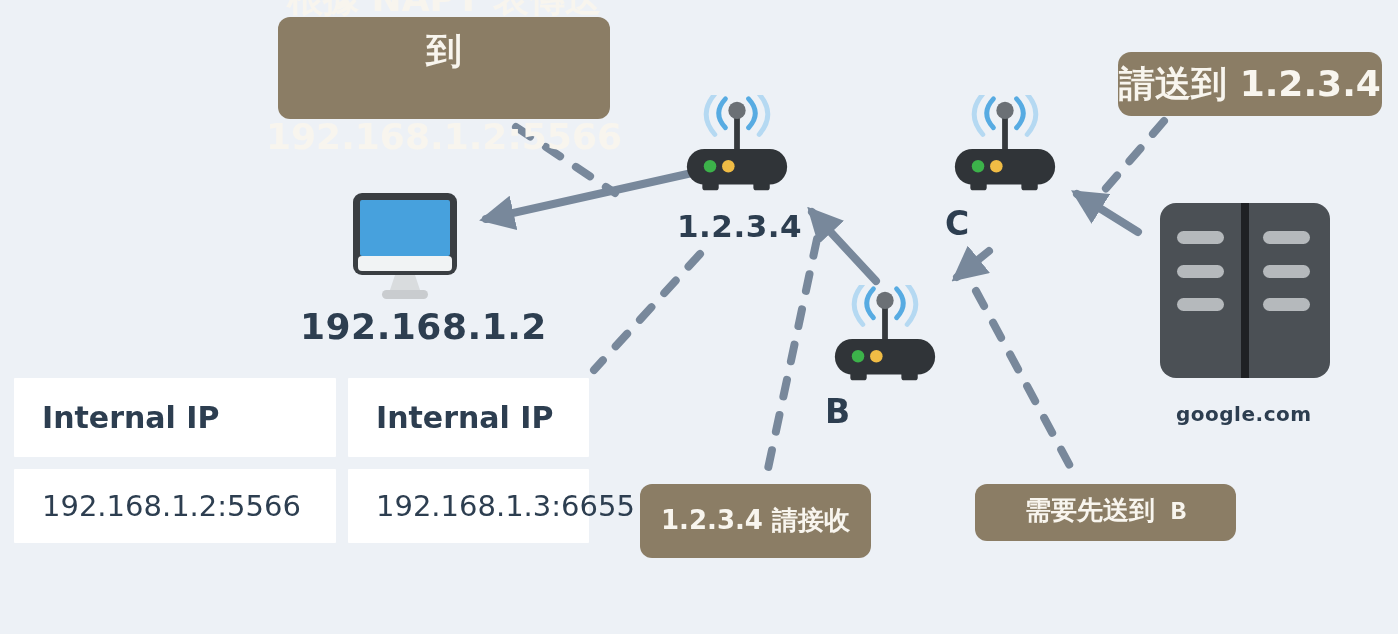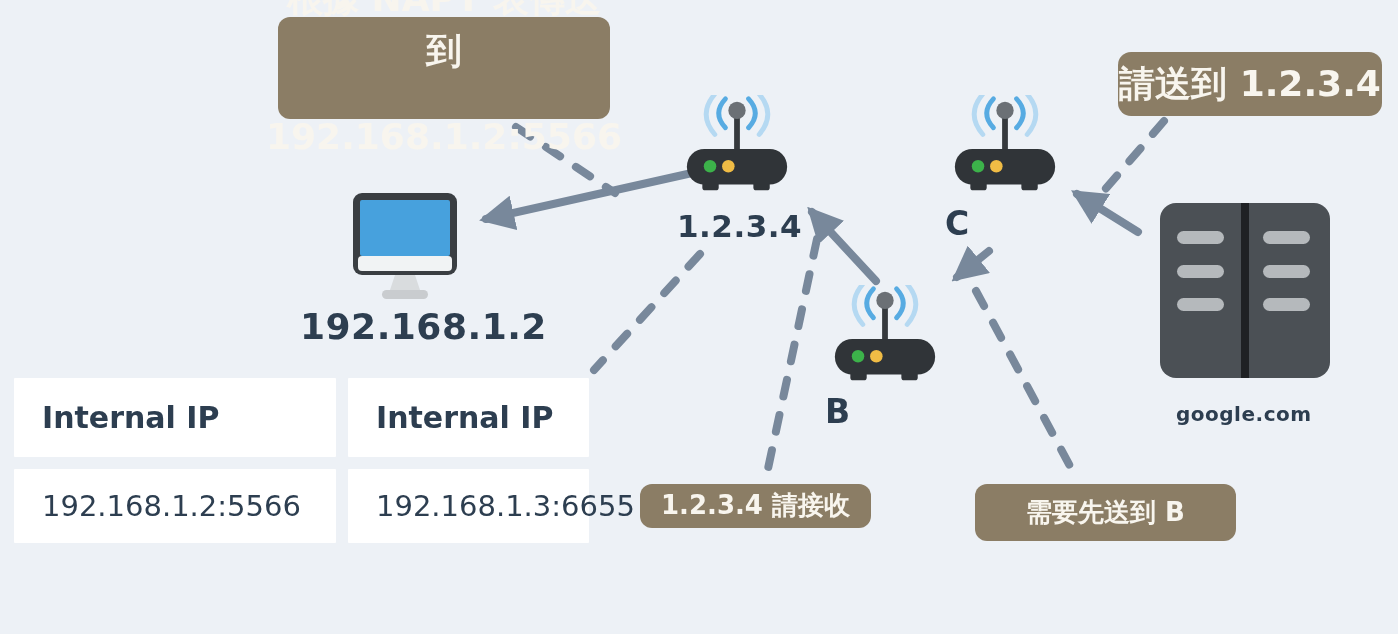--- a/index.html
+++ b/index.html
@@ -67,25 +67,25 @@
 
   <div class="callout big" style="left:278px;top:17px;width:332px;height:102px;">
     <span>根據 NAPT 表傳送到</span>
     <span>192.168.1.2:5566</span>
   </div>
 
   <div class="callout big" style="left:1118px;top:52px;width:264px;height:64px;border-radius:13px;">
     <span>請送到 1.2.3.4</span>
   </div>
 
-  <div class="callout small" style="left:640px;top:484px;width:231px;height:44px;">
+  <div class="callout small" style="left:640px;top:484px;width:231px;height:74px;">
     <span>1.2.3.4 請接收</span>
   </div>
 
-  <div class="callout small" style="left:975px;top:484px;width:261px;height:57px;">
+  <div class="callout small" style="left:975px;top:484px;width:261px;height:57px;font-family:Liberation Mono, monospace;">
     <span>需要先送到 B</span>
   </div>
 
   <svg class="abs" style="left:353px;top:193px;" width="104" height="118" viewBox="0 0 104 118">
     <rect x="0" y="0" width="104" height="82" rx="9" fill="#3a3e42"></rect>
     <rect x="7" y="7" width="90" height="56" rx="2" fill="#47a1dd"></rect>
     <rect x="5" y="63" width="94" height="15" rx="4" fill="#f1f3f4"></rect>
     <polygon points="42,82 62,82 67,97 37,97" fill="#d9dcde"></polygon>
     <rect x="29" y="97" width="46" height="9" rx="4.5" fill="#c9cccf"></rect>
   </svg>

